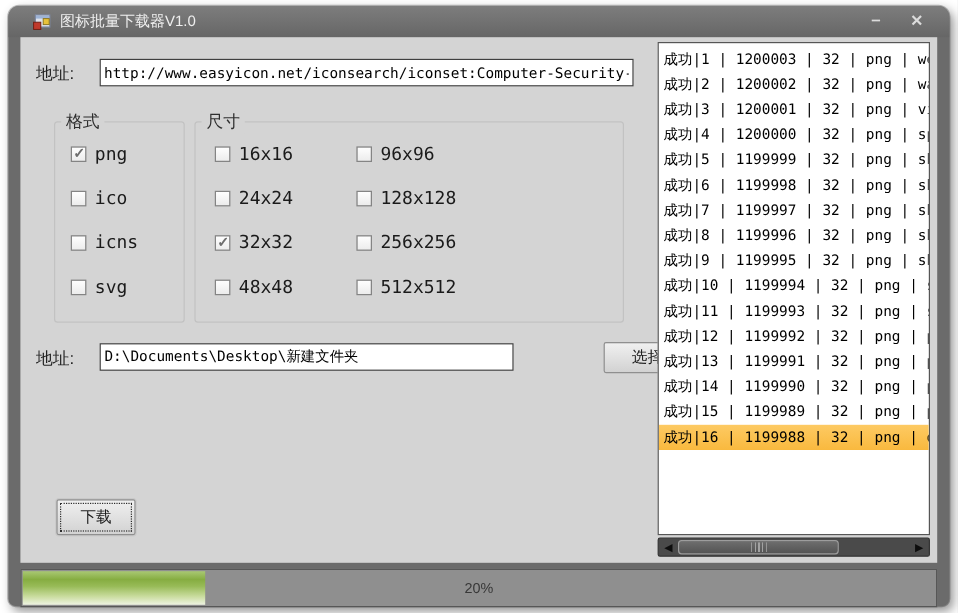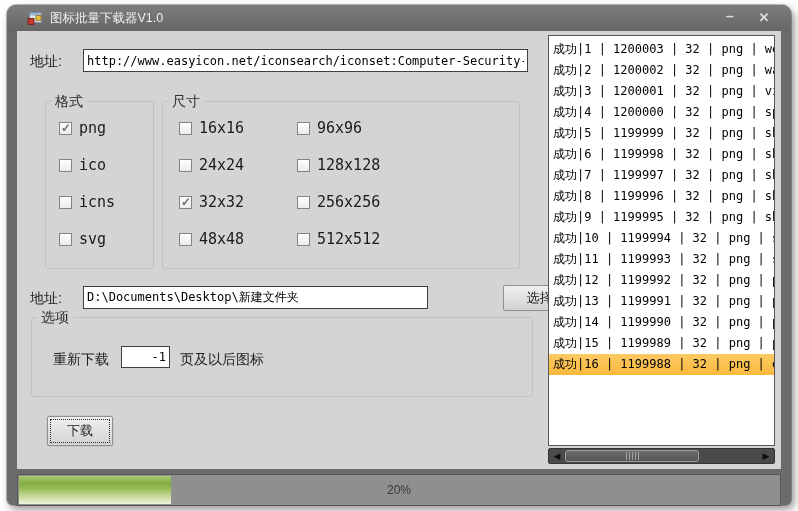--- a/index.html
+++ b/index.html
@@ -143,26 +143,20 @@
             <span class="cb"></span>
             <span class="chk-label">512x512</span>
           </div>
         </div>
     </div>
 
     <span class="lbl" style="left:13px; top:259px;">地址:</span>
     <input class="txt" style="left: 66px; top: 255px; width: 345px; height: 23px;" value="D:\Documents\Desktop\新建文件夹">
     <div class="btn btn-browse">选择</div>
 
-    <div class="groupbox" style="left:14px; top:286px; width:502px; height:80px;">
-      <span class="group-title">选项</span>
-      <span class="lbl" style="left:21px; top:33px;">重新下载</span>
-      <input class="txt page" style="left: 89px; top: 28px; width: 49px; height: 22px;" value="-1">
-      <span class="lbl" style="left:148px; top:33px;">页及以后图标</span>
-    </div>
 
     <div class="btn btn-download">
       <div class="focus-rect"></div>
       <span class="cap">下载</span>
     </div>
 
     <div class="loglist" id="log-list">
         <div class="logrow">成功|1 | 1200003 | 32 | png | webcam</div>
         <div class="logrow">成功|2 | 1200002 | 32 | png | wall</div>
         <div class="logrow">成功|3 | 1200001 | 32 | png | virus</div>

